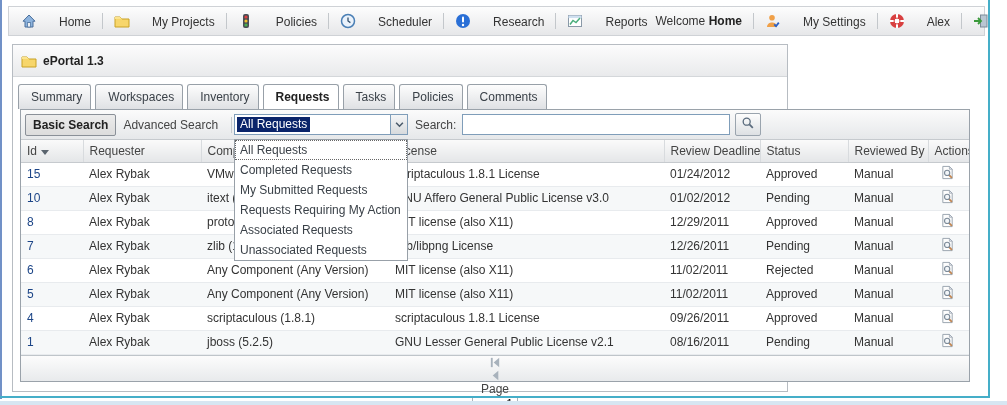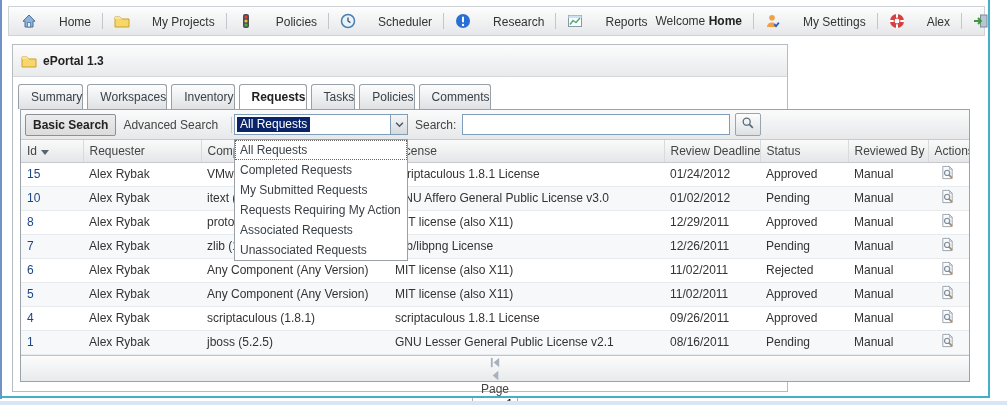--- a/index.html
+++ b/index.html
@@ -24,21 +24,21 @@
   .welcome b { color: #222; }
 
   
   .panel { position: absolute; left: 12px; top: 44px; width: 776px; height: 348px;
            border: 1px solid #b7bcc2; background: #fff; }
   .panel-header { height: 32px; background: linear-gradient(#fcfcfc, #e9eaec); border-bottom: 1px solid #d4d7da;
                   display: flex; align-items: center; gap: 6px; padding: 0 8px; font-weight: bold; color: #222; }
 
   
   .tabs { display: flex; align-items: flex-end; height: 32px; padding: 6px 0 0 5px; }
-  .tab { display: inline-block; padding: 5px 0 5px 12px; margin-right: 4px; border: 1px solid #98a0a8; border-bottom: none;
+  .tab { display: inline-block; padding: 5px 8px 5px 12px; margin-right: 4px; border: 1px solid #98a0a8; border-bottom: none;
          border-radius: 3px 3px 0 0; background: linear-gradient(#fdfdfd, #dfe1e4); color: #3a4148; cursor: pointer; white-space: nowrap; }
   .tab.active { background: #fff; font-weight: bold; color: #222; }
 
   
   .grid { margin: 0 5px 0 7px; width: 950px; border: 1px solid #9aa2aa; background: #fff; }
 
   
   .toolbar { position: relative; height: 30px; background: linear-gradient(#fbfbfb, #e6e8ea); border-bottom: 1px solid #c6cace;
              display: flex; align-items: center; padding: 0 4px; color: #444; }
   .btn-pressed { border: 1px solid #8a9098; border-radius: 2px; background: linear-gradient(#ececec, #dcdcdc);

